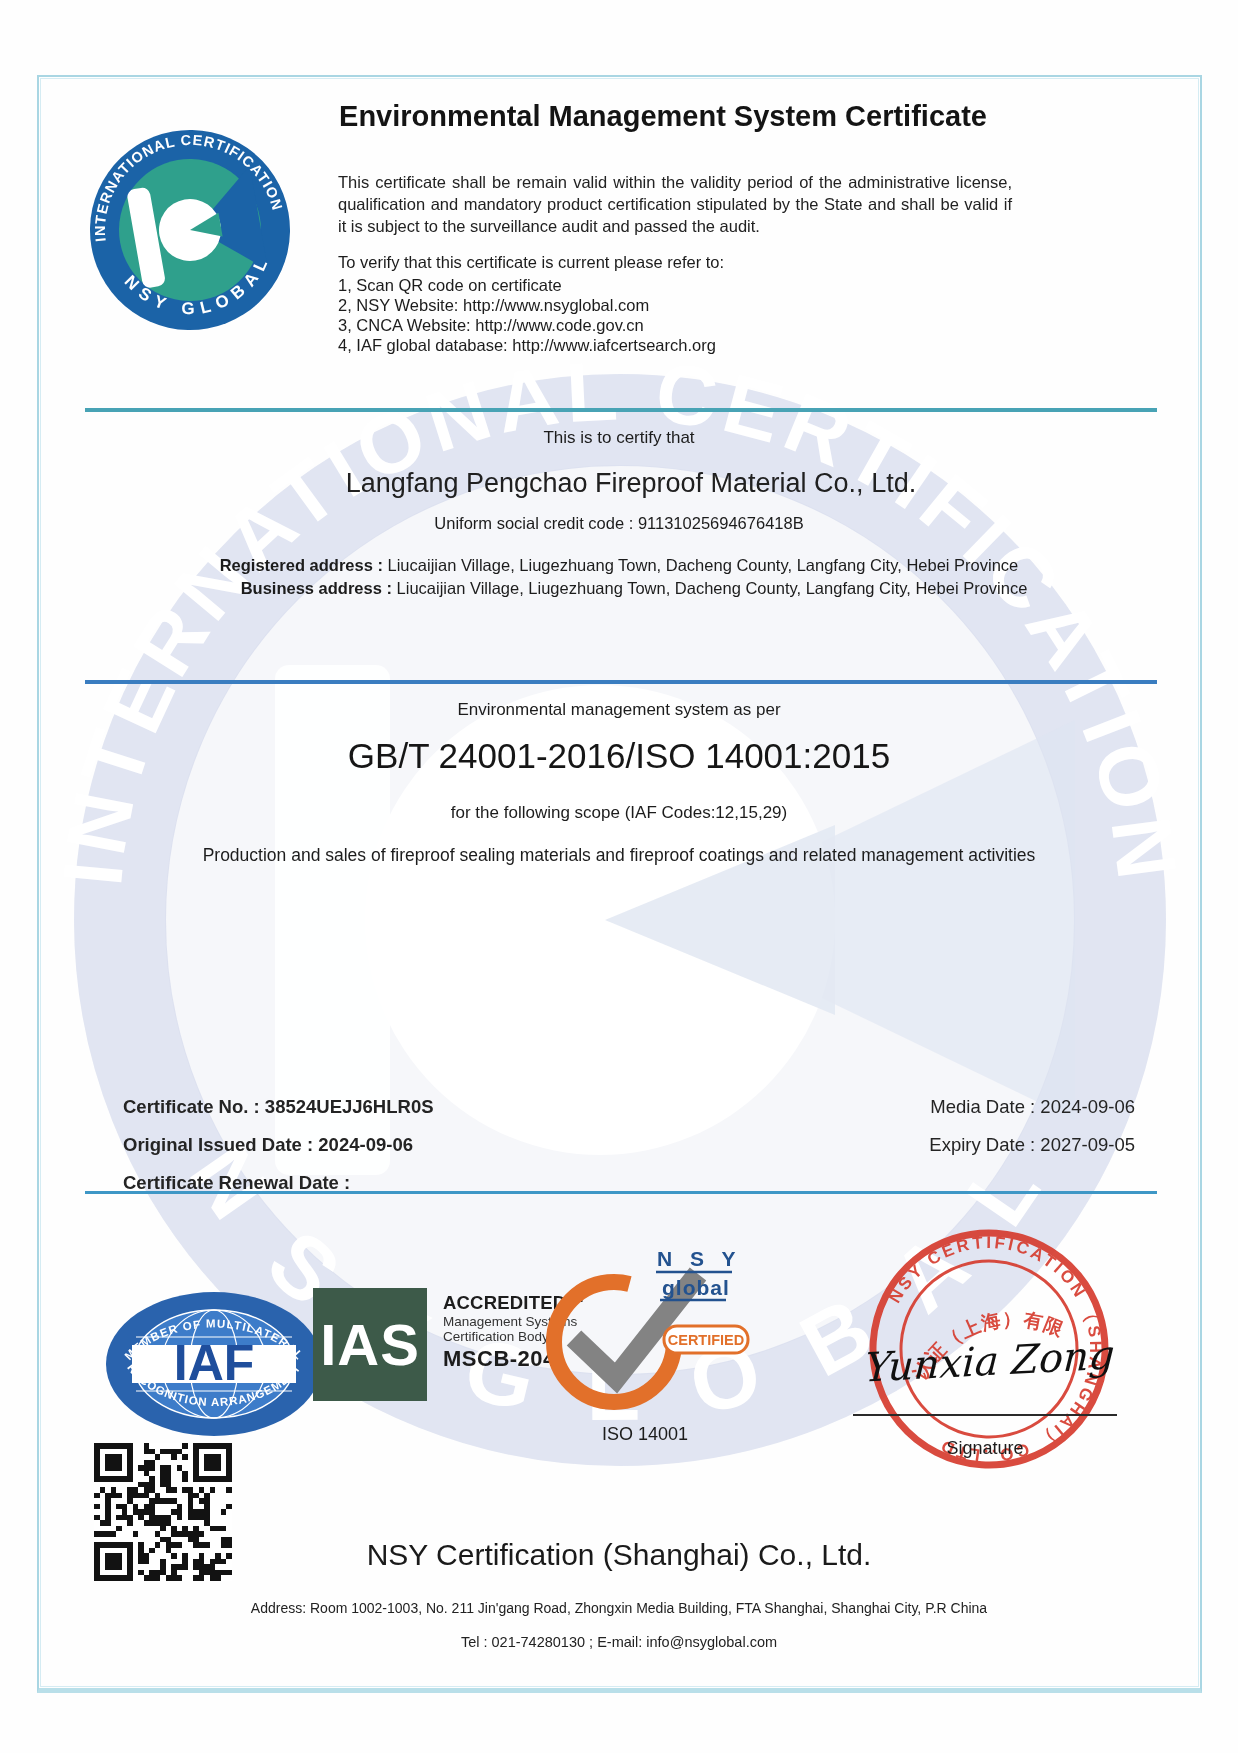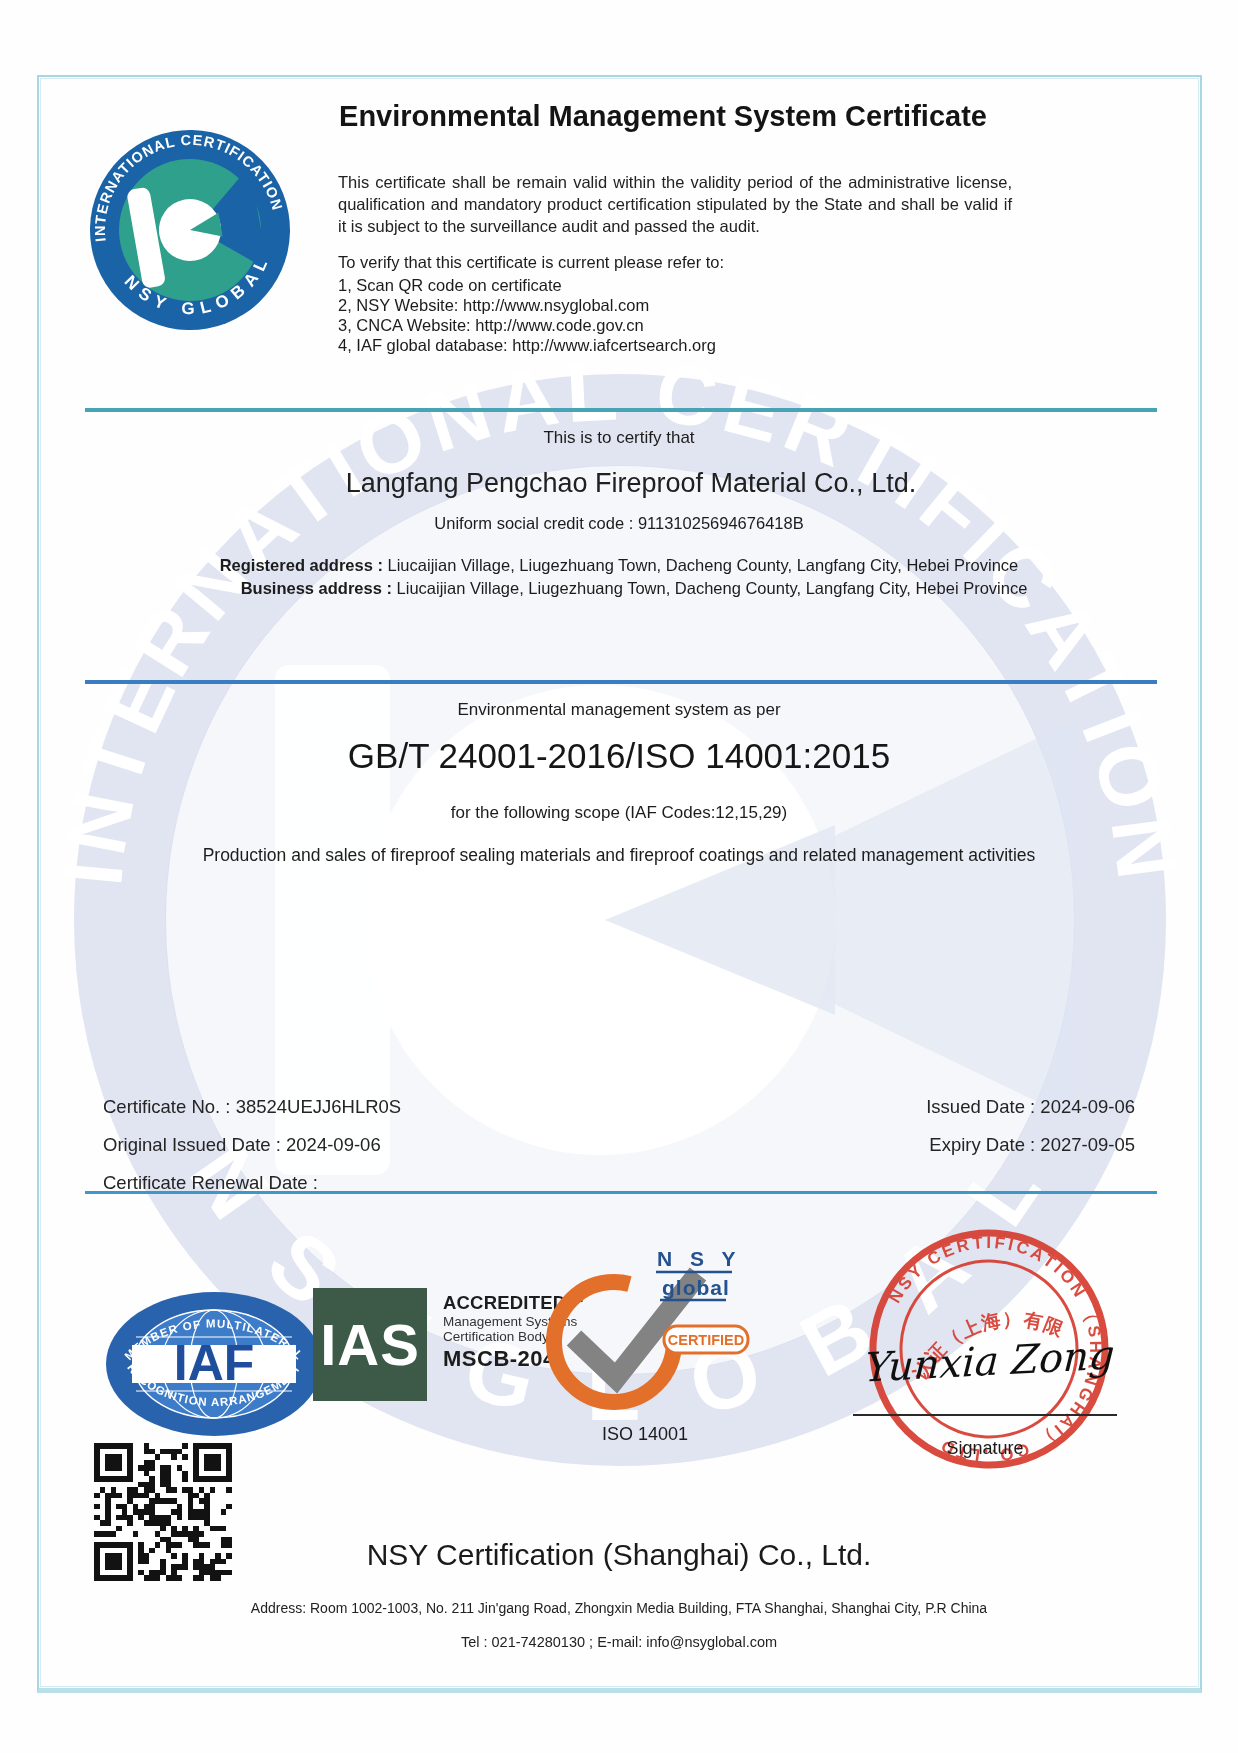--- a/index.html
+++ b/index.html
@@ -40,21 +40,21 @@
   .credit{top:514px;font-size:16.5px;}
   .addr{white-space:nowrap;font-size:16.5px;}
   .addr b{font-weight:bold;}
   .a1{top:556px;}
   .a2{top:579px;padding-left:15px;}
   .std-intro{top:700px;font-size:17px;}
   .std-code{top:736px;font-size:35px;font-weight:normal;color:#161616;}
   .scope-intro{top:803px;font-size:17px;}
   .scope-text{top:845px;font-size:17.5px;}
   .detail{font-size:18.5px;color:#242424;}
-  .dl{left:103px;}
+  .dl{left:123px;font-weight:bold;}
   .dr{right:103px;text-align:right;}
   .r1{top:1096px;}.r2{top:1134px;}.r3{top:1172px;}
   .iso-label{left:540px;top:1424px;width:210px;text-align:center;font-size:18px;}
   .sig-script{
     left:855px;top:1338px;width:270px;text-align:center;z-index:4;
     font-family:"DejaVu Serif","Liberation Serif",serif;font-style:italic;
     font-size:40px;color:#101010;transform:rotate(-3deg) skewX(-6deg);
   }
   .sig-line{left:853px;top:1414px;width:264px;height:2px;background:#2a2a2a;z-index:4;}
   .sig-label{left:853px;top:1438px;width:264px;text-align:center;font-size:18px;z-index:4;}
@@ -132,21 +132,21 @@
   <div class="abs z1 divider d2"></div>
 
   <div class="abs z1 center-line std-intro">Environmental management system as per</div>
   <div class="abs z1 center-line std-code">GB/T 24001-2016/ISO 14001:2015</div>
   <div class="abs z1 center-line scope-intro">for the following scope (IAF Codes:12,15,29)</div>
   <div class="abs z1 center-line scope-text">Production and sales of fireproof sealing materials and fireproof coatings and related management activities</div>
 
   <div class="abs z1 detail dl r1"><span>Certificate No. :</span> <span>38524UEJJ6HLR0S</span></div>
   <div class="abs z1 detail dl r2"><span>Original Issued Date :</span> <span>2024-09-06</span></div>
   <div class="abs z1 detail dl r3"><span>Certificate Renewal Date :</span> <span></span></div>
-  <div class="abs z1 detail dr r1"><span>Issued Date :</span> <span>2024-09-06</span></div>
+  <div class="abs z1 detail dr r1"><span>Media Date :</span> <span>2024-09-06</span></div>
   <div class="abs z1 detail dr r2"><span>Expiry Date :</span> <span>2027-09-05</span></div>
 
   <div class="abs z1 divider d3"></div>
 
   <svg class="abs z1" style="left:98px;top:1288px;width:232px;height:152px;" viewBox="-116 -76 232 152">
     <defs>
       <path id="iafTop" d="M -92 10 A 95 62 0 0 1 92 10"></path>
       <path id="iafBot" d="M -92 -6 A 95 64 0 0 0 92 -6"></path>
     </defs>
     <ellipse rx="108" ry="72" fill="#2a63ad"></ellipse>

